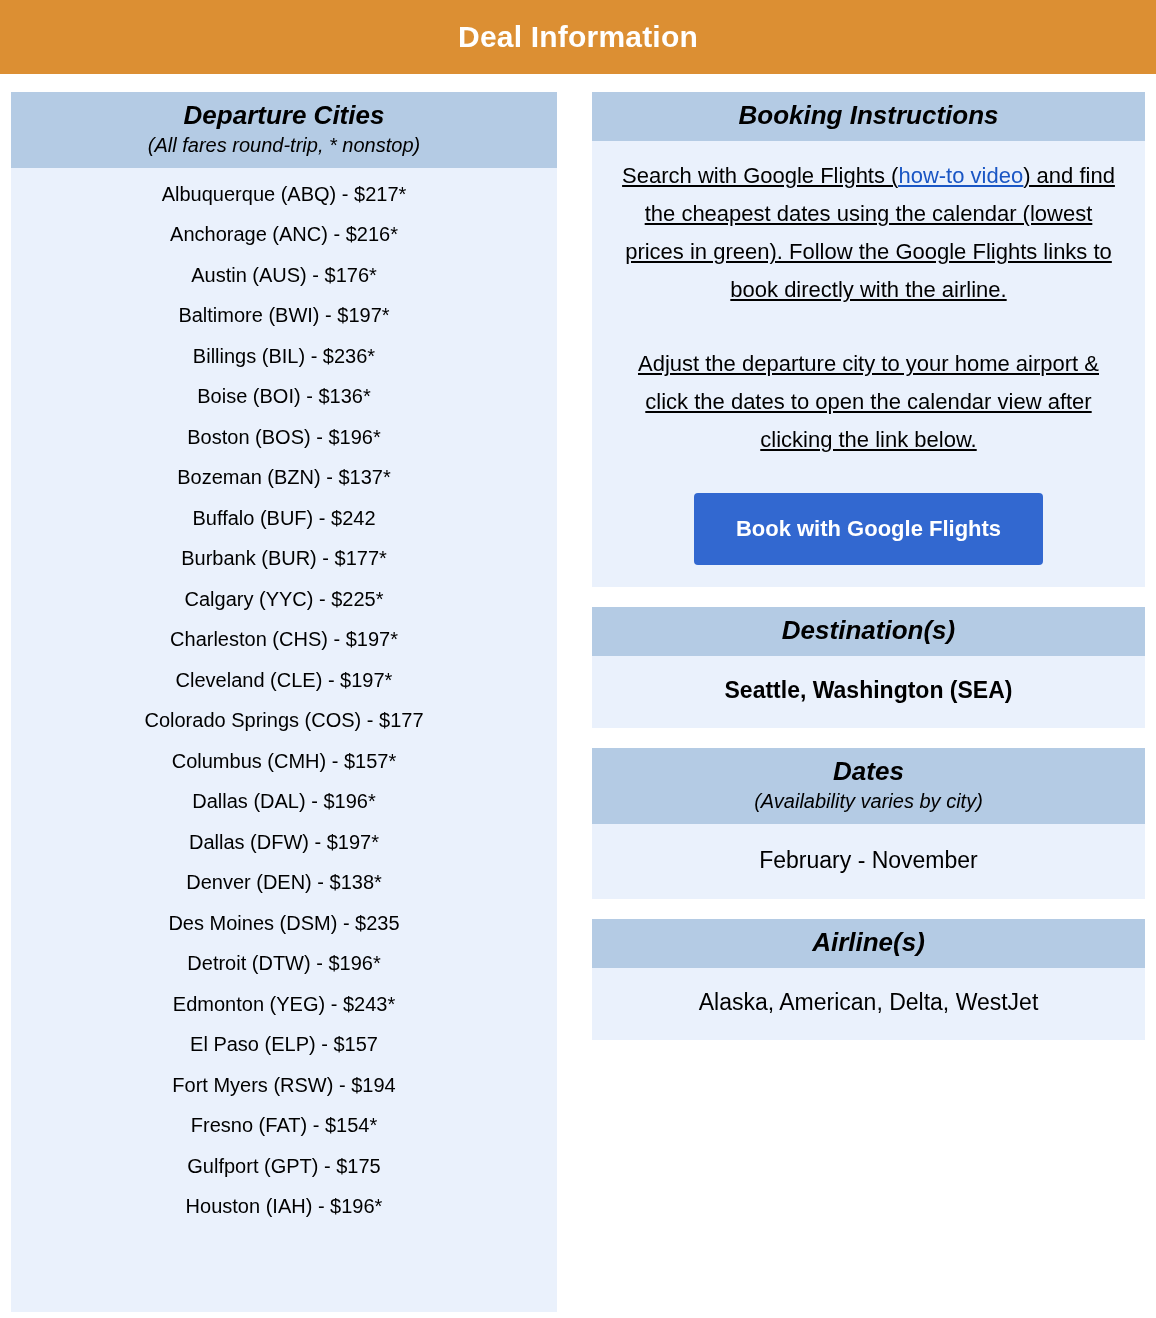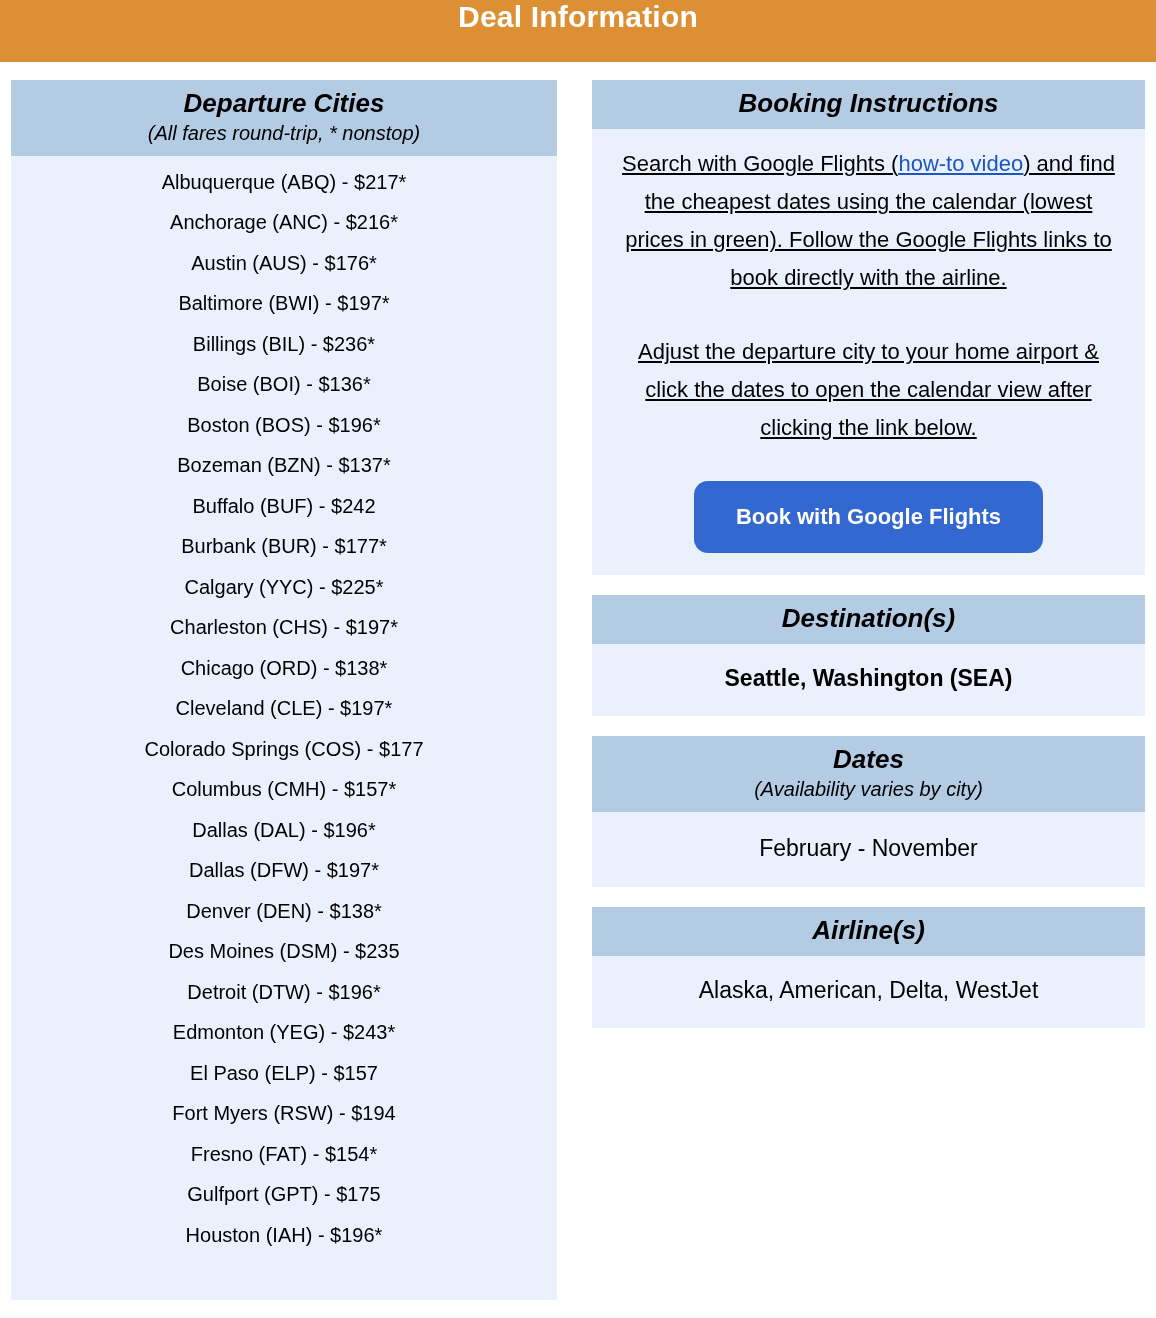--- a/index.html
+++ b/index.html
@@ -10,23 +10,24 @@
     width: 1156px;
     height: 1318px;
     background: #ffffff;
     font-family: "Liberation Sans", sans-serif;
     overflow: hidden;
     color: #000000;
   }
 
   
   .deal-banner {
-    height: 62px;
+    height: 74px;
     background: #dc8f33;
     display: flex;
+    align-items: center;
     justify-content: center;
   }
   .deal-banner-title {
     color: #ffffff;
     font-size: 30px;
     font-weight: bold;
     letter-spacing: 0.2px;
   }
 
   
@@ -108,21 +109,21 @@
     padding: 34px 0 6px 0;
     text-align: center;
   }
   .book-btn {
     display: inline-block;
     background: #3268d0;
     color: #ffffff;
     font-size: 22px;
     font-weight: bold;
     border: none;
-    border-radius: 14px;
+    border-radius: 4px;
     padding: 23px 42px;
     font-family: "Liberation Sans", sans-serif;
     cursor: pointer;
   }
 
   .value-line {
     font-size: 23px;
     line-height: 1.3;
   }
   .value-line.bold {
@@ -153,21 +154,20 @@
           <li>Austin (AUS) - $176*</li>
           <li>Baltimore (BWI) - $197*</li>
           <li>Billings (BIL) - $236*</li>
           <li>Boise (BOI) - $136*</li>
           <li>Boston (BOS) - $196*</li>
           <li>Bozeman (BZN) - $137*</li>
           <li>Buffalo (BUF) - $242</li>
           <li>Burbank (BUR) - $177*</li>
           <li>Calgary (YYC) - $225*</li>
           <li>Charleston (CHS) - $197*</li>
-          <li>Chicago (ORD) - $138*</li>
           <li>Cleveland (CLE) - $197*</li>
           <li>Colorado Springs (COS) - $177</li>
           <li>Columbus (CMH) - $157*</li>
           <li>Dallas (DAL) - $196*</li>
           <li>Dallas (DFW) - $197*</li>
           <li>Denver (DEN) - $138*</li>
           <li>Des Moines (DSM) - $235</li>
           <li>Detroit (DTW) - $196*</li>
           <li>Edmonton (YEG) - $243*</li>
           <li>El Paso (ELP) - $157</li>

